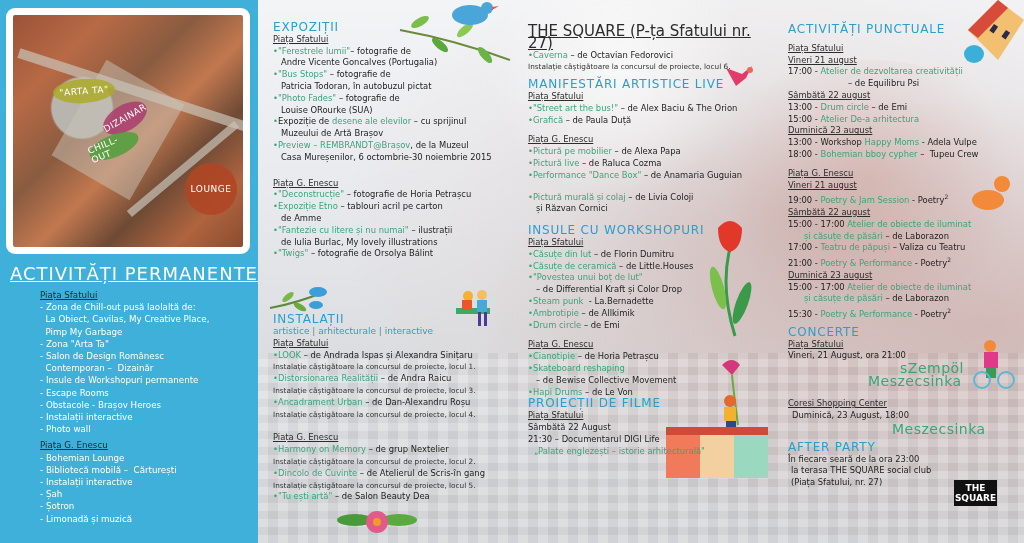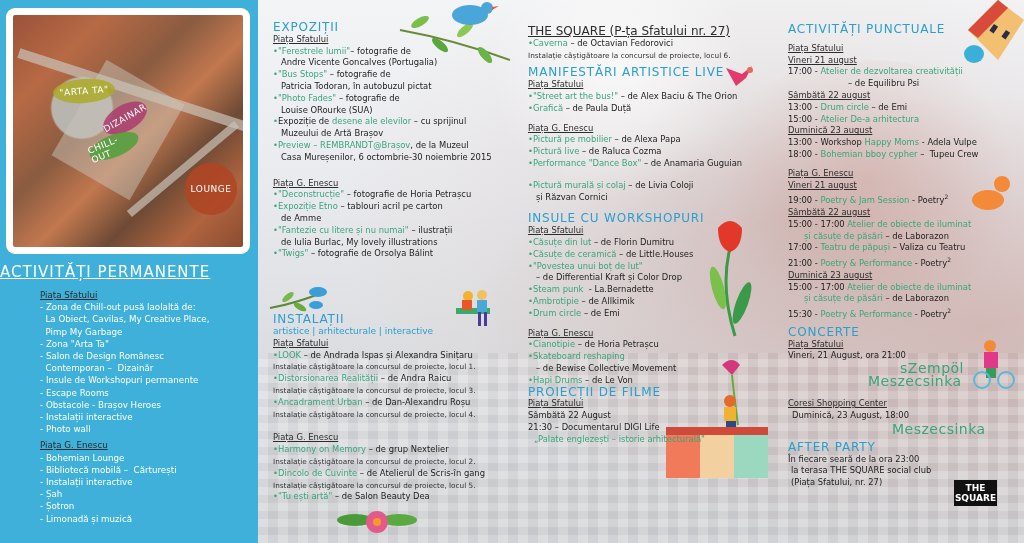--- a/index.html
+++ b/index.html
@@ -15,21 +15,21 @@
  background:repeating-linear-gradient(90deg,rgba(255,255,255,.18) 0 10px,rgba(0,0,0,.03) 10px 20px),
  repeating-linear-gradient(0deg,rgba(255,255,255,.18) 0 8px,rgba(0,0,0,.03) 8px 16px);opacity:.8}
 .left{position:absolute;left:0;top:0;width:258px;height:543px;background:#3fb0d9}
 .map{position:absolute;left:6px;top:8px;width:244px;height:246px;background:#fff;border-radius:9px;padding:7px}
 .map-img{position:relative;width:100%;height:100%;overflow:hidden;border-radius:2px;
  background:
   radial-gradient(circle at 30% 40%, #b8b4ae 0 14%, rgba(0,0,0,0) 15%),
   linear-gradient(135deg,#9a5238 0%,#b86a45 20%,#8a5b40 40%,#c2784f 55%,#6e4a35 70%,#b0643f 85%,#8a4c30 100%)}
 .map-img .street{position:absolute;background:#c9c3b8;opacity:.7}
 .tag{position:absolute;border-radius:50%;color:#fff;font-size:9px;display:flex;align-items:center;justify-content:center;letter-spacing:.5px}
-.left-title{position:absolute;left:0;width:258px;top:263px;text-align:left;color:#fff;font-size:15px;letter-spacing:1px;text-decoration:underline}
+.left-title{position:absolute;left:0;width:258px;top:263px;text-align:right;color:#fff;font-size:18px;letter-spacing:1px;text-decoration:underline}
 .left-list{position:absolute;left:40px;top:289px;color:#fff;font-size:8.7px;line-height:12.2px}
 .left-list .h{text-decoration:underline;margin-top:4px}
 .left-list .h:first-child{margin-top:0}
 .left-list .i{white-space:pre}
 .col{position:absolute;line-height:11.8px;font-size:8.4px}
 .sec{color:#2a9fce;font-size:12px;letter-spacing:.8px;text-decoration-color:#2a9fce;text-underline-offset:2px}
 .sub{color:#2a9fce;font-size:9px;}
 .h{text-decoration:underline;color:#2c2c2c}
 .g{color:#3aa57a}
 .note{font-size:7.3px;color:#333}
@@ -191,21 +191,21 @@
 
   <div class="h" style="margin-top:12px">Piața G. Enescu</div>
   <div class="dot"><span class="g">Harmony on Memory</span><span> – de grup Nextelier</span></div>
   <div class="note">Instalație câștigătoare la concursul de proiecte, locul 2.</div>
   <div class="dot"><span class="g">Dincolo de Cuvinte</span><span> – de Atelierul de Scris-în gang</span></div>
   <div class="note">Instalație câștigătoare la concursul de proiecte, locul 5.</div>
   <div class="dot"><span class="g">"Tu ești artă"</span><span> – de Salon Beauty Dea</span></div>
 </div>
 
 <div class="col" style="left:528px;top:26px;width:250px">
-  <div class="h" style="font-size:12px">THE SQUARE (P-ța Sfatului nr. 27)</div>
+  <div class="h" style="font-size:15px">THE SQUARE (P-ța Sfatului nr. 27)</div>
   <div class="dot"><span class="g">Caverna</span><span> – de Octavian Fedorovici</span></div>
   <div class="note">Instalație câștigătoare la concursul de proiecte, locul 6.</div>
 
   <div class="sec" style="margin-top:6px">MANIFESTĂRI ARTISTICE LIVE</div>
   <div class="h">Piața Sfatului</div>
   <div class="dot"><span class="g">"Street art the bus!"</span><span> – de Alex Baciu &amp; The Orion</span></div>
   <div class="dot"><span class="g">Grafică</span><span> – de Paula Duță</span></div>
   <div class="h" style="margin-top:8px">Piața G. Enescu</div>
   <div class="dot"><span class="g">Pictură pe mobilier</span><span> – de Alexa Papa</span></div>
   <div class="dot"><span class="g">Pictură live</span><span> – de Raluca Cozma</span></div>

